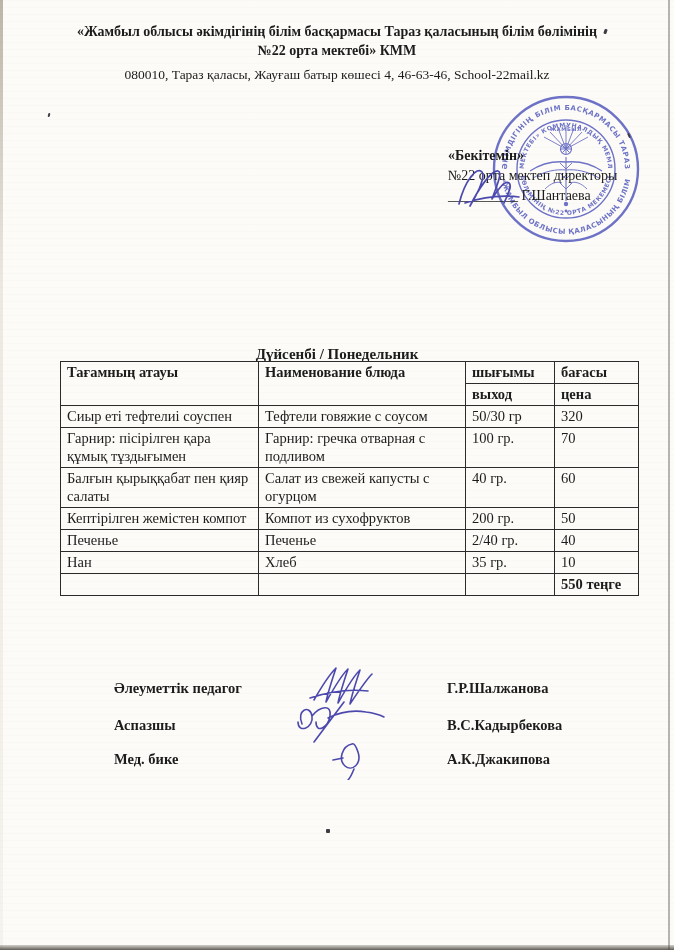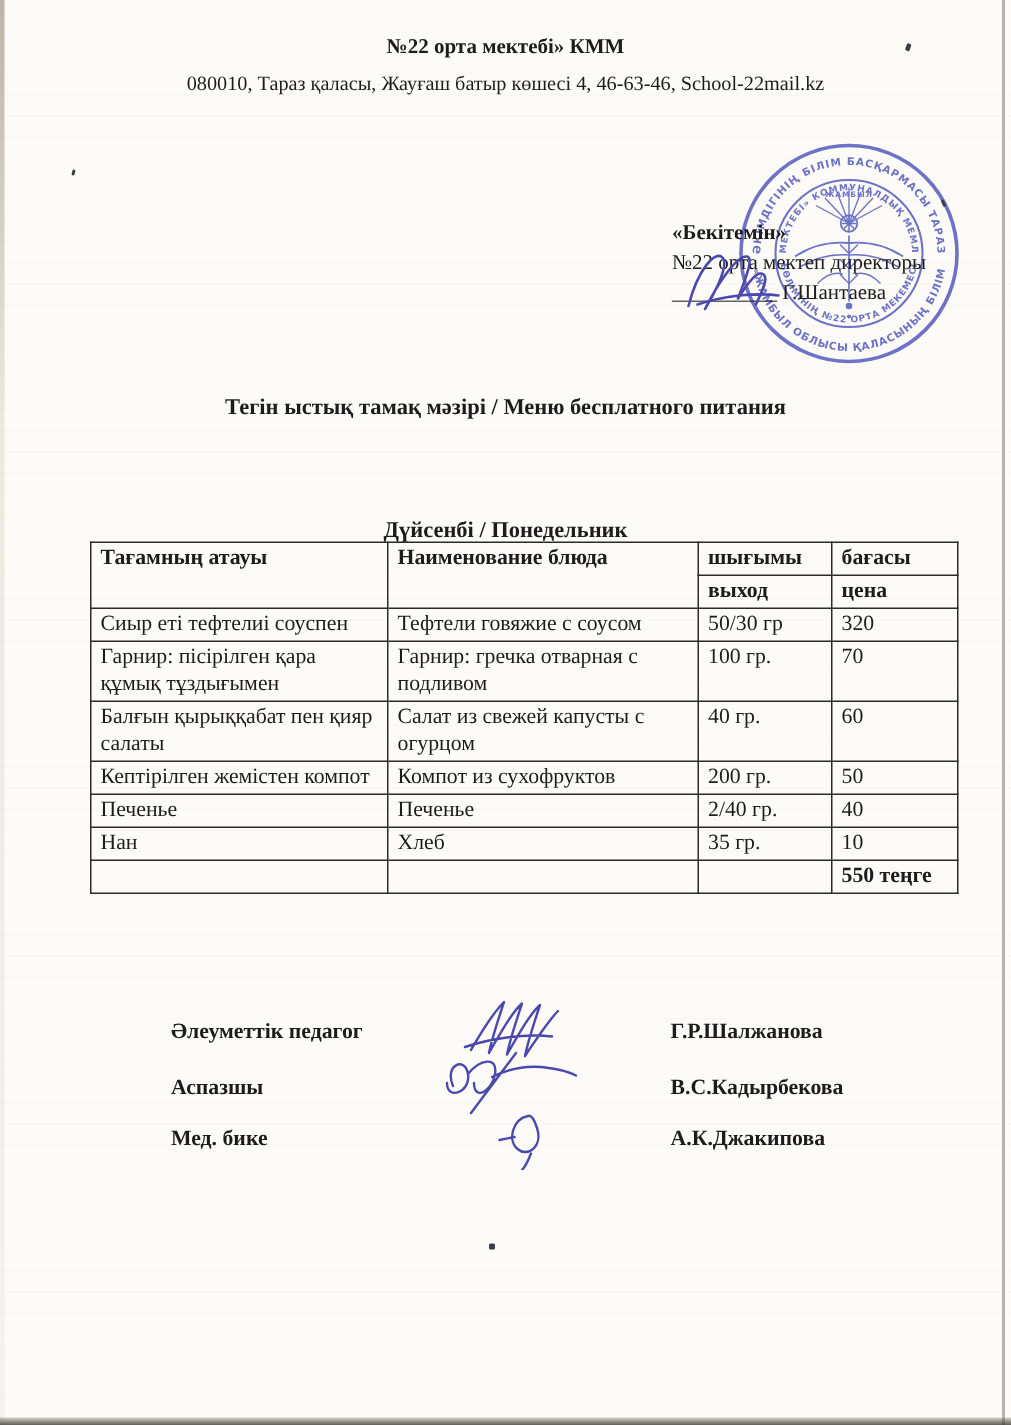--- a/index.html
+++ b/index.html
@@ -75,20 +75,21 @@
   .sig-name{position:absolute;left:447px;font-weight:bold;font-size:14.5px;}
   .r1{top:680px;} .r2{top:717px;} .r3{top:751px;}
   .sig-svg{position:absolute;}
 </style>
 </head>
 <body>
 
 <div class="page">
 
   <div class="org-header">
+    <div class="org-name">«Жамбыл облысы әкімдігінің білім басқармасы Тараз қаласының білім бөлімінің</div>
     <div class="org-name">№22 орта мектебі» КММ</div>
     <div class="org-address">080010, Тараз қаласы, Жауғаш батыр көшесі 4, 46-63-46, School-22mail.kz</div>
   </div>
 
   <div class="stamp-wrap">
     <svg width="158" height="156" viewBox="0 0 158 156">
       <defs>
         <path id="arcOuterTop" d="M 20,78 A 59,59 0 1 1 138,78"></path>
         <path id="arcOuterBottom" d="M 14,78 A 65,65 0 0 0 144,78"></path>
         <path id="arcInnerTop" d="M 37,78 A 42,42 0 1 1 121,78"></path>
@@ -138,21 +139,20 @@
     <div>№22 орта мектеп директоры</div>
     <div class="sig-line-row">
       <span class="underscores">__________</span>
       <span>Г.Шантаева</span>
     </div>
   </div>
   <svg class="director-signature" width="96" height="56" viewBox="0 0 96 56">
     <path class="sig-path" stroke-width="1.7" d="M 10,46 C 16,22 28,8 33,14 C 37,20 26,40 21,48 C 29,32 42,12 49,13 C 54,14 47,30 43,41 C 50,30 56,22 60,25 C 64,28 57,40 55,45 M 16,45 C 34,39 54,37 70,39"></path>
   </svg>
 
-  <div class="title t1">Тегін ыстық тамақ мәзірі / Меню бесплатного питания</div>
   <div class="title t3">Дүйсенбі / Понедельник</div>
 
   <table class="menu-table">
     <thead>
       <tr>
         <th class="col1 hdr-span" rowspan="2">Тағамның атауы</th>
         <th class="col2 hdr-span" rowspan="2">Наименование блюда</th>
         <th class="col3">шығымы</th>
         <th class="col4">бағасы</th>
       </tr>

